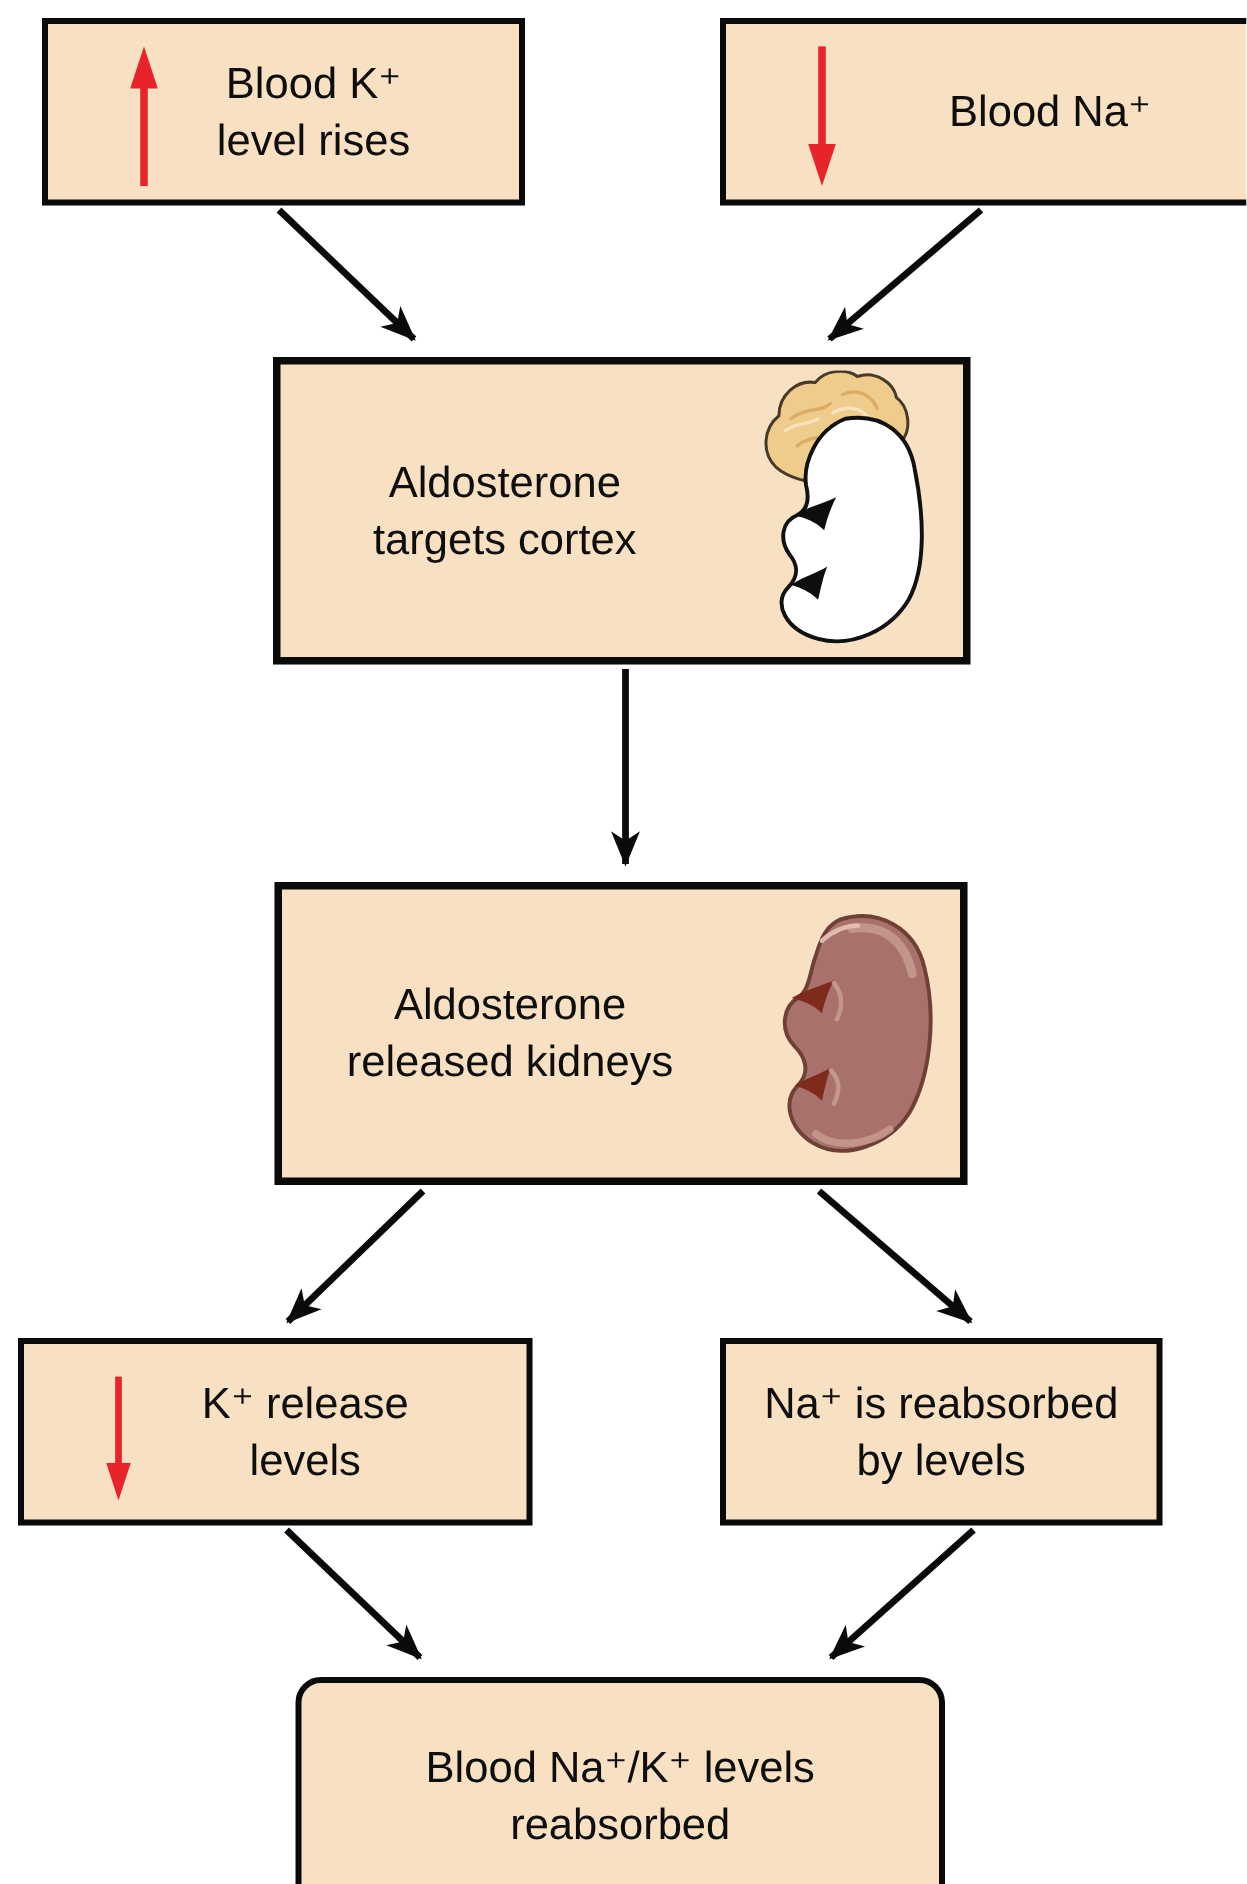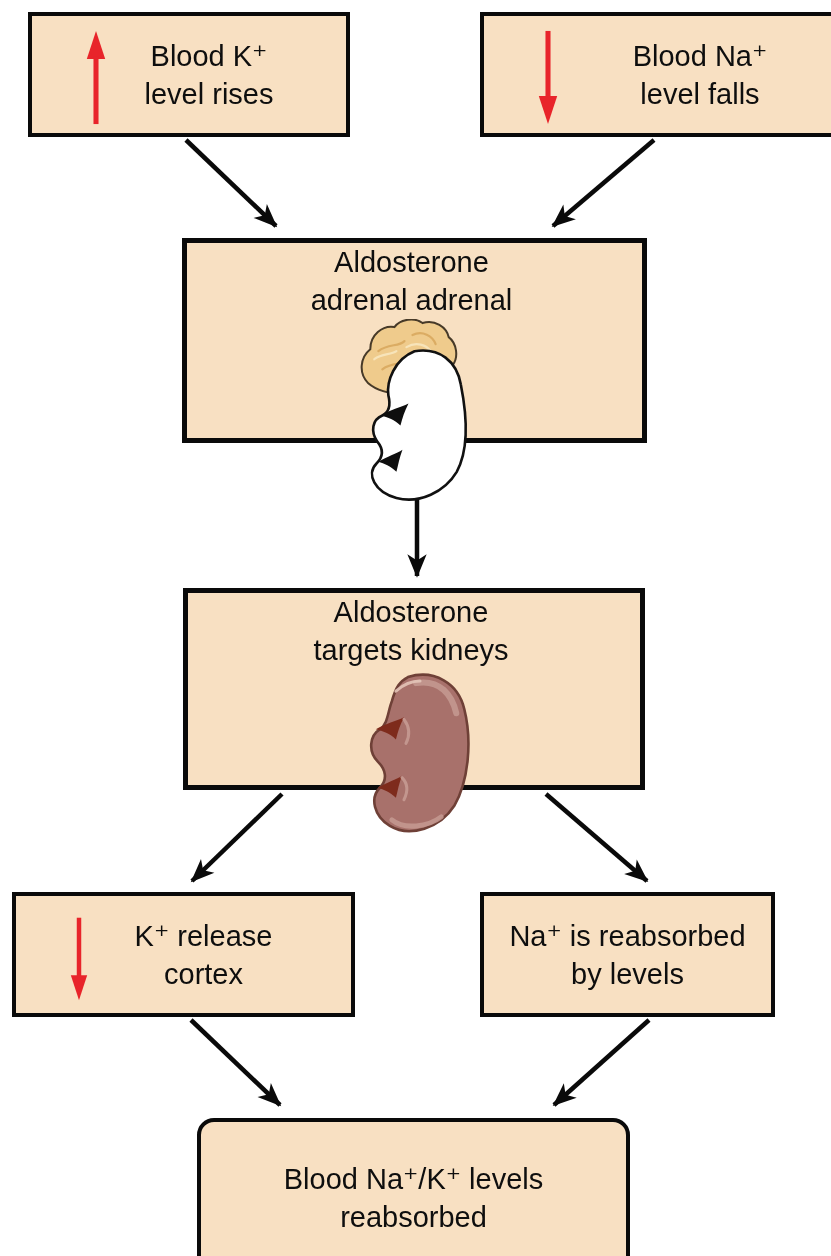--- a/index.html
+++ b/index.html
@@ -41,21 +41,21 @@
   
   .has-indicator { padding-left: 40px; }
   .indicator {
     position: absolute;
     left: 46px;
     top: 13px;
   }
   #node-k-release-falls .indicator { top: 20px; }
 
   
-  .node-wide { border-width: 5px; justify-content: flex-start; padding-right: 6px; flex-direction: column; }
+  .node-wide { border-width: 5px; justify-content: flex-start; padding-right: 6px; }
   .node-wide .label { flex: 1; }
   .node-wide .art {
     flex: 0 0 auto;
     display: flex;
     align-items: center;
     justify-content: center;
   }
 
   
   #node-blood-k-rises   { left: 12px;  top: 12px;   width: 322px; height: 125px; margin-left: 16px; }
@@ -99,28 +99,27 @@
     </div>
   </div>
 
   <div class="node has-indicator" id="node-blood-na-falls">
     <svg class="indicator" width="36" height="97" viewBox="0 0 36 100" aria-hidden="true">
       <rect x="15.4" y="2" width="5.2" height="70" style="fill:var(--red_arrow,#e8242a)"></rect>
       <polygon points="18,98 27.5,69 8.5,69" style="fill:var(--red_arrow,#e8242a)"></polygon>
     </svg>
     <div class="label">
       <span>Blood Na⁺</span>
-      <span>level falls</span>
     </div>
   </div>
 
   <div class="node node-wide" id="node-aldo-released">
     <div class="label">
       <span>Aldosterone</span>
-      <span>adrenal adrenal</span>
+      <span>targets cortex</span>
     </div>
     <div class="art" style="width:150px">
       <svg width="138" height="188" viewBox="0 0 135 187" aria-hidden="true">
 
         <path d="M24,64 C14,54 16,38 26,30 C26,16 38,6 50,8 C56,0 70,-2 78,4 C90,0 102,8 104,18
                  C112,24 114,38 108,46 C112,56 106,66 96,68 C80,78 40,78 24,64 Z" style="fill:var(--adrenal_fill,#efcb8c);stroke:var(--adrenal_stroke,#473a28)" stroke-width="2"></path>
         <g fill="none" stroke-width="2.2" stroke-linecap="round">
           <path d="M34,32 C44,24 54,28 60,22" style="stroke:var(--adrenal_texture_dark,#dbac63)"></path>
           <path d="M68,16 C78,11 88,17 91,25" style="stroke:var(--adrenal_texture_dark,#dbac63)"></path>
           <path d="M38,50 C48,42 60,46 68,40" style="stroke:var(--adrenal_texture_dark,#dbac63)"></path>
@@ -136,21 +135,21 @@
 
         <path d="M36,96 C46,90 56,88 64,84 C60,92 58,98 56,106 C50,100 44,98 36,96 Z" fill="#0e0e0e"></path>
         <path d="M34,142 C44,136 52,134 58,130 C55,138 54,144 52,152 C46,146 40,144 34,142 Z" fill="#0e0e0e"></path>
       </svg>
     </div>
   </div>
 
   <div class="node node-wide" id="node-aldo-targets">
     <div class="label">
       <span>Aldosterone</span>
-      <span>targets kidneys</span>
+      <span>released kidneys</span>
     </div>
     <div class="art" style="width:142px">
       <svg width="132" height="168" viewBox="0 0 130 167" aria-hidden="true">
         <path d="M62,8 C88,0 112,14 118,40 C126,72 122,112 108,136 C94,158 64,168 44,156
                  C28,146 24,128 34,118 C42,110 40,100 32,92 C22,82 24,66 34,60
                  C42,55 42,42 46,32 C50,18 54,12 62,8 Z" style="fill:var(--kidney_fill,#a8716b);stroke:var(--kidney_stroke,#6f4037)" stroke-width="2.6"></path>
         <g fill="none" stroke-linecap="round">
           <path d="M70,14 C94,10 106,26 110,44" style="stroke:var(--kidney_highlight,#c59a92)" stroke-width="6" opacity="0.85"></path>
           <path d="M46,150 C58,160 82,157 95,147" style="stroke:var(--kidney_highlight,#c59a92)" stroke-width="5" opacity="0.85"></path>
           <path d="M50,22 C58,15 66,12 74,12" style="stroke:var(--kidney_highlight_light,#e3c4b8)" stroke-width="3" opacity="0.9"></path>
@@ -166,21 +165,21 @@
     </div>
   </div>
 
   <div class="node has-indicator" id="node-k-release-falls">
     <svg class="indicator" width="34" height="86" viewBox="0 0 36 100" aria-hidden="true">
       <rect x="15.4" y="2" width="5.2" height="70" style="fill:var(--red_arrow,#e8242a)"></rect>
       <polygon points="18,98 27.5,69 8.5,69" style="fill:var(--red_arrow,#e8242a)"></polygon>
     </svg>
     <div class="label">
       <span>K⁺ release</span>
-      <span>cortex</span>
+      <span>levels</span>
     </div>
   </div>
 
   <div class="node" id="node-na-reabsorbed">
     <div class="label">
       <span>Na⁺ is reabsorbed</span>
       <span>by levels</span>
     </div>
   </div>
 

